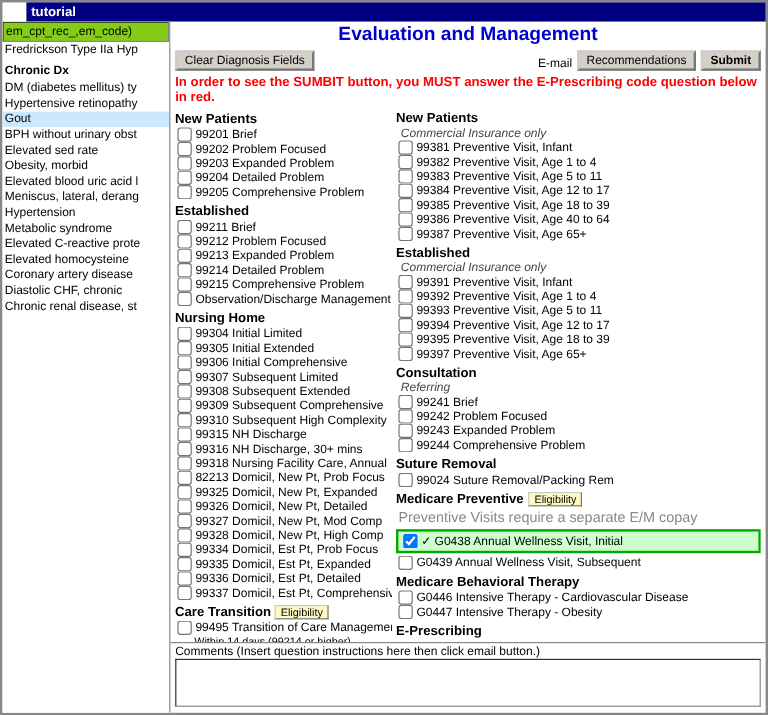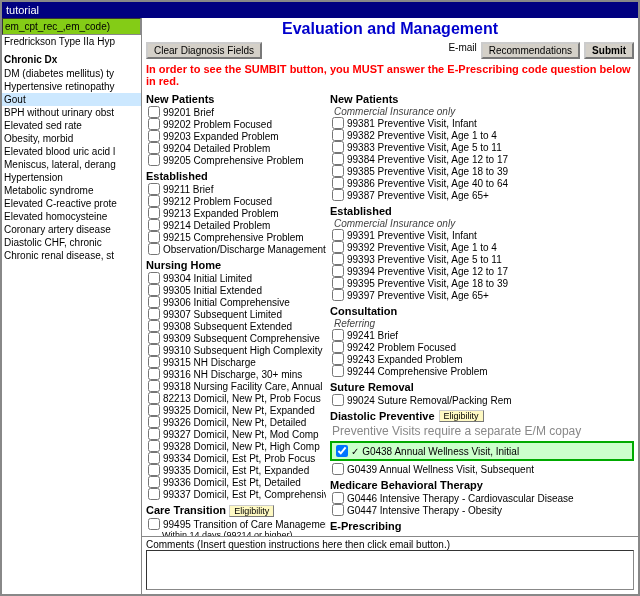--- a/index.html
+++ b/index.html
@@ -17,21 +17,22 @@
       background: #fff;
       border: 2px solid #888;
       display: flex;
       flex-direction: column;
     }
     .title-bar {
       background: #000080;
       color: white;
       font-size: 11px;
       padding: 2px 4px;
-      font-weight: normal;
+      font-weight: bold;
+      margin-left: 20px;
     }
     .content {
       display: flex;
       flex: 1;
       overflow: hidden;
     }
     .sidebar {
       width: 140px;
       border-right: 1px solid #888;
       background: #fff;
@@ -71,21 +72,21 @@
       padding: 2px;
       background: #fff;
     }
     .top-header h1 {
       font-size: 16px;
       color: #0000cc;
       font-weight: bold;
     }
     .toolbar {
       display: flex;
-      align-items: flex-start;
+      align-items: flex-end;
       padding: 2px 4px;
       gap: 4px;
     }
     .toolbar button {
       font-size: 10px;
       padding: 1px 6px;
       cursor: pointer;
       border: 2px outset #ccc;
       background: #d4d0c8;
     }
@@ -447,21 +448,21 @@
               <label>99244 Comprehensive Problem</label>
             </div>
 
           <div class="section-header">Suture Removal</div>
           <div class="code-item">
               <input type="checkbox" style="">
               <label>99024 Suture Removal/Packing Rem</label>
             </div>
 
           <div class="section-header" style="display:flex;align-items:center;gap:4px;">
-            <span>Diastolic Preventive</span>
+            <span>Medicare Preventive</span>
             <button class="eligibility-btn">Eligibility</button>
           </div>
           <div style="font-size:12px;color:#888;padding:1px 2px;">Preventive Visits require a separate E/M copay</div>
           <div class="medicare-checked">
             <div class="code-item">
                 <input type="checkbox" checked="" style="">
                 <label>✓ G0438 Annual Wellness Visit, Initial</label>
               </div>
           </div>
           <div class="code-item">

